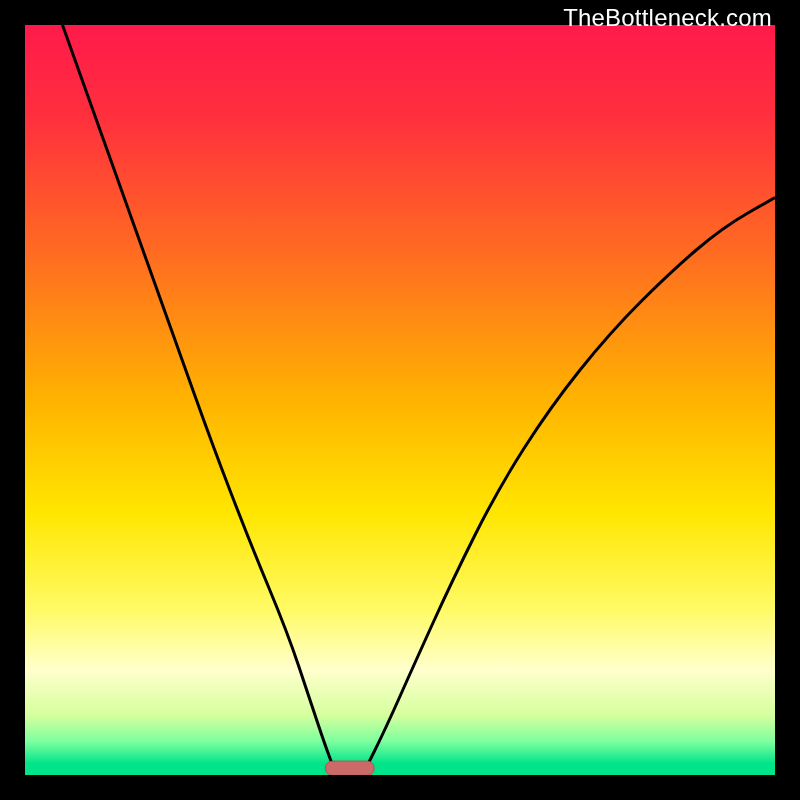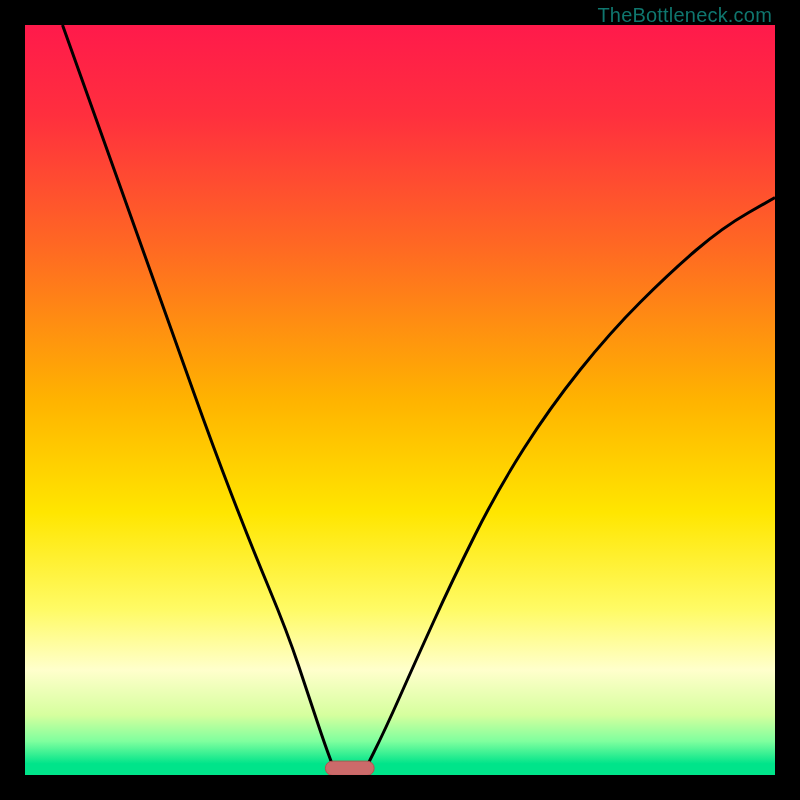--- a/index.html
+++ b/index.html
@@ -23,22 +23,22 @@
     position: absolute;
     left: 0;
     top: 0;
     width: 750px;
     height: 750px;
   }
   .watermark {
     position: absolute;
     top: 4px;
     right: 28px;
-    color: #0f766e;
-    font-size: 20px;
+    color: #ffffff;
+    font-size: 24px;
     letter-spacing: 0.2px;
     user-select: none;
   }
 </style>
 </head>
 <body>
 
 <div class="frame">
   <svg class="plot" viewBox="0 0 750 750">
     <defs>

